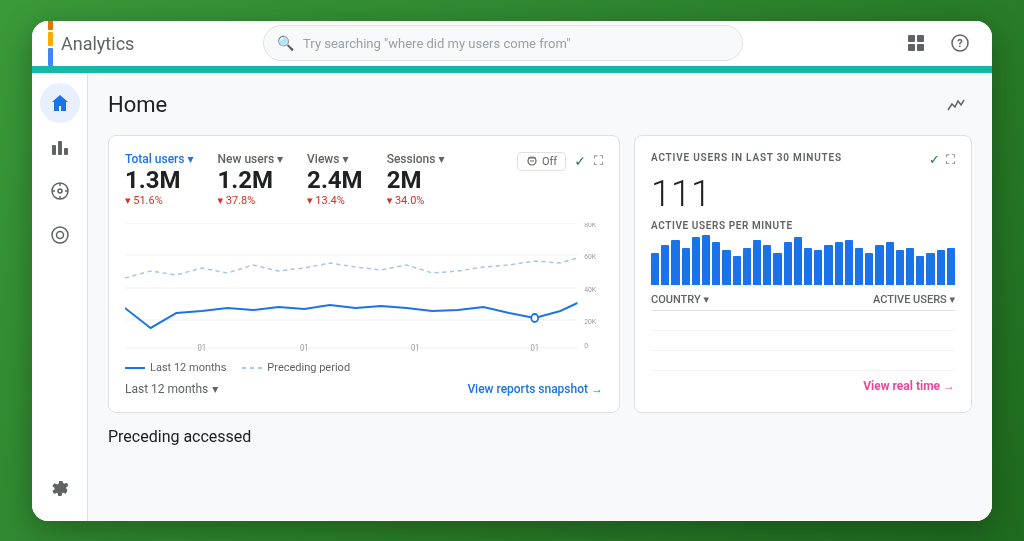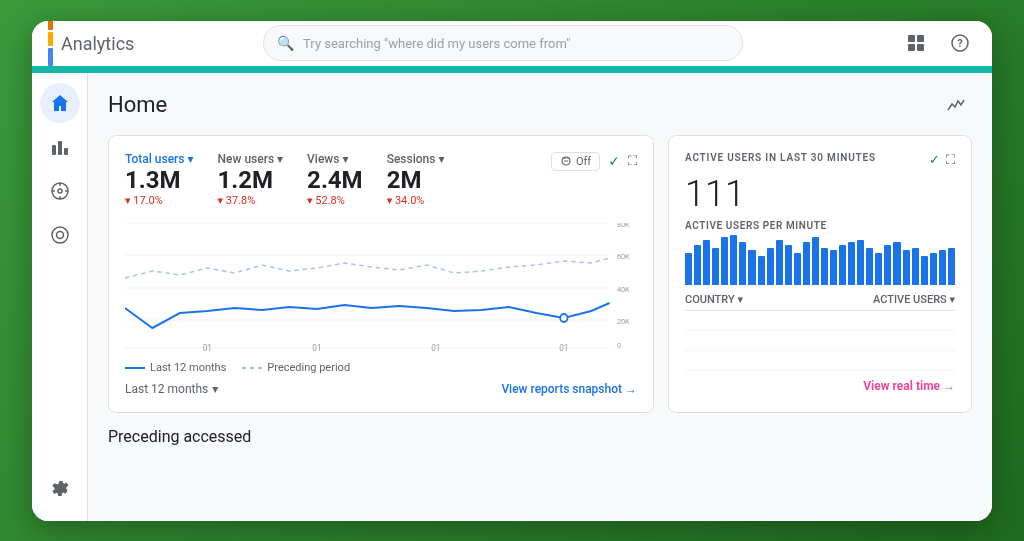--- a/index.html
+++ b/index.html
@@ -158,21 +158,21 @@
       background: #fff;
       border-radius: 8px;
       border: 1px solid #e0e0e0;
       padding: 16px;
       overflow: hidden;
     }
     .card-main {
       flex: 1;
     }
     .card-realtime {
-      width: 304px;
+      width: 338px;
       flex-shrink: 0;
     }
     
     .metrics-row {
       display: flex;
       gap: 24px;
       margin-bottom: 8px;
       align-items: flex-start;
     }
     .metric {
@@ -462,37 +462,37 @@
 
         <div class="card card-main">
           <div class="metrics-top">
             <div class="metrics-row" style="flex:1;">
               <div class="metric">
                 <span class="metric-label">
                   <span>Total users</span>
                   <span>▾</span>
                 </span>
                 <span class="metric-value">1.3M</span>
-                <span class="metric-change">▾ 17.0%</span>
+                <span class="metric-change">▾ 51.6%</span>
               </div>
               <div class="metric">
                 <span class="metric-label-gray">
                   <span>New users</span>
                   <span>▾</span>
                 </span>
                 <span class="metric-value">1.2M</span>
                 <span class="metric-change">▾ 37.8%</span>
               </div>
               <div class="metric">
                 <span class="metric-label-gray">
                   <span>Views</span>
                   <span>▾</span>
                 </span>
                 <span class="metric-value">2.4M</span>
-                <span class="metric-change">▾ 52.8%</span>
+                <span class="metric-change">▾ 13.4%</span>
               </div>
               <div class="metric">
                 <span class="metric-label-gray">
                   <span>Sessions</span>
                   <span>▾</span>
                 </span>
                 <span class="metric-value">2M</span>
                 <span class="metric-change">▾ 34.0%</span>
               </div>
             </div>

